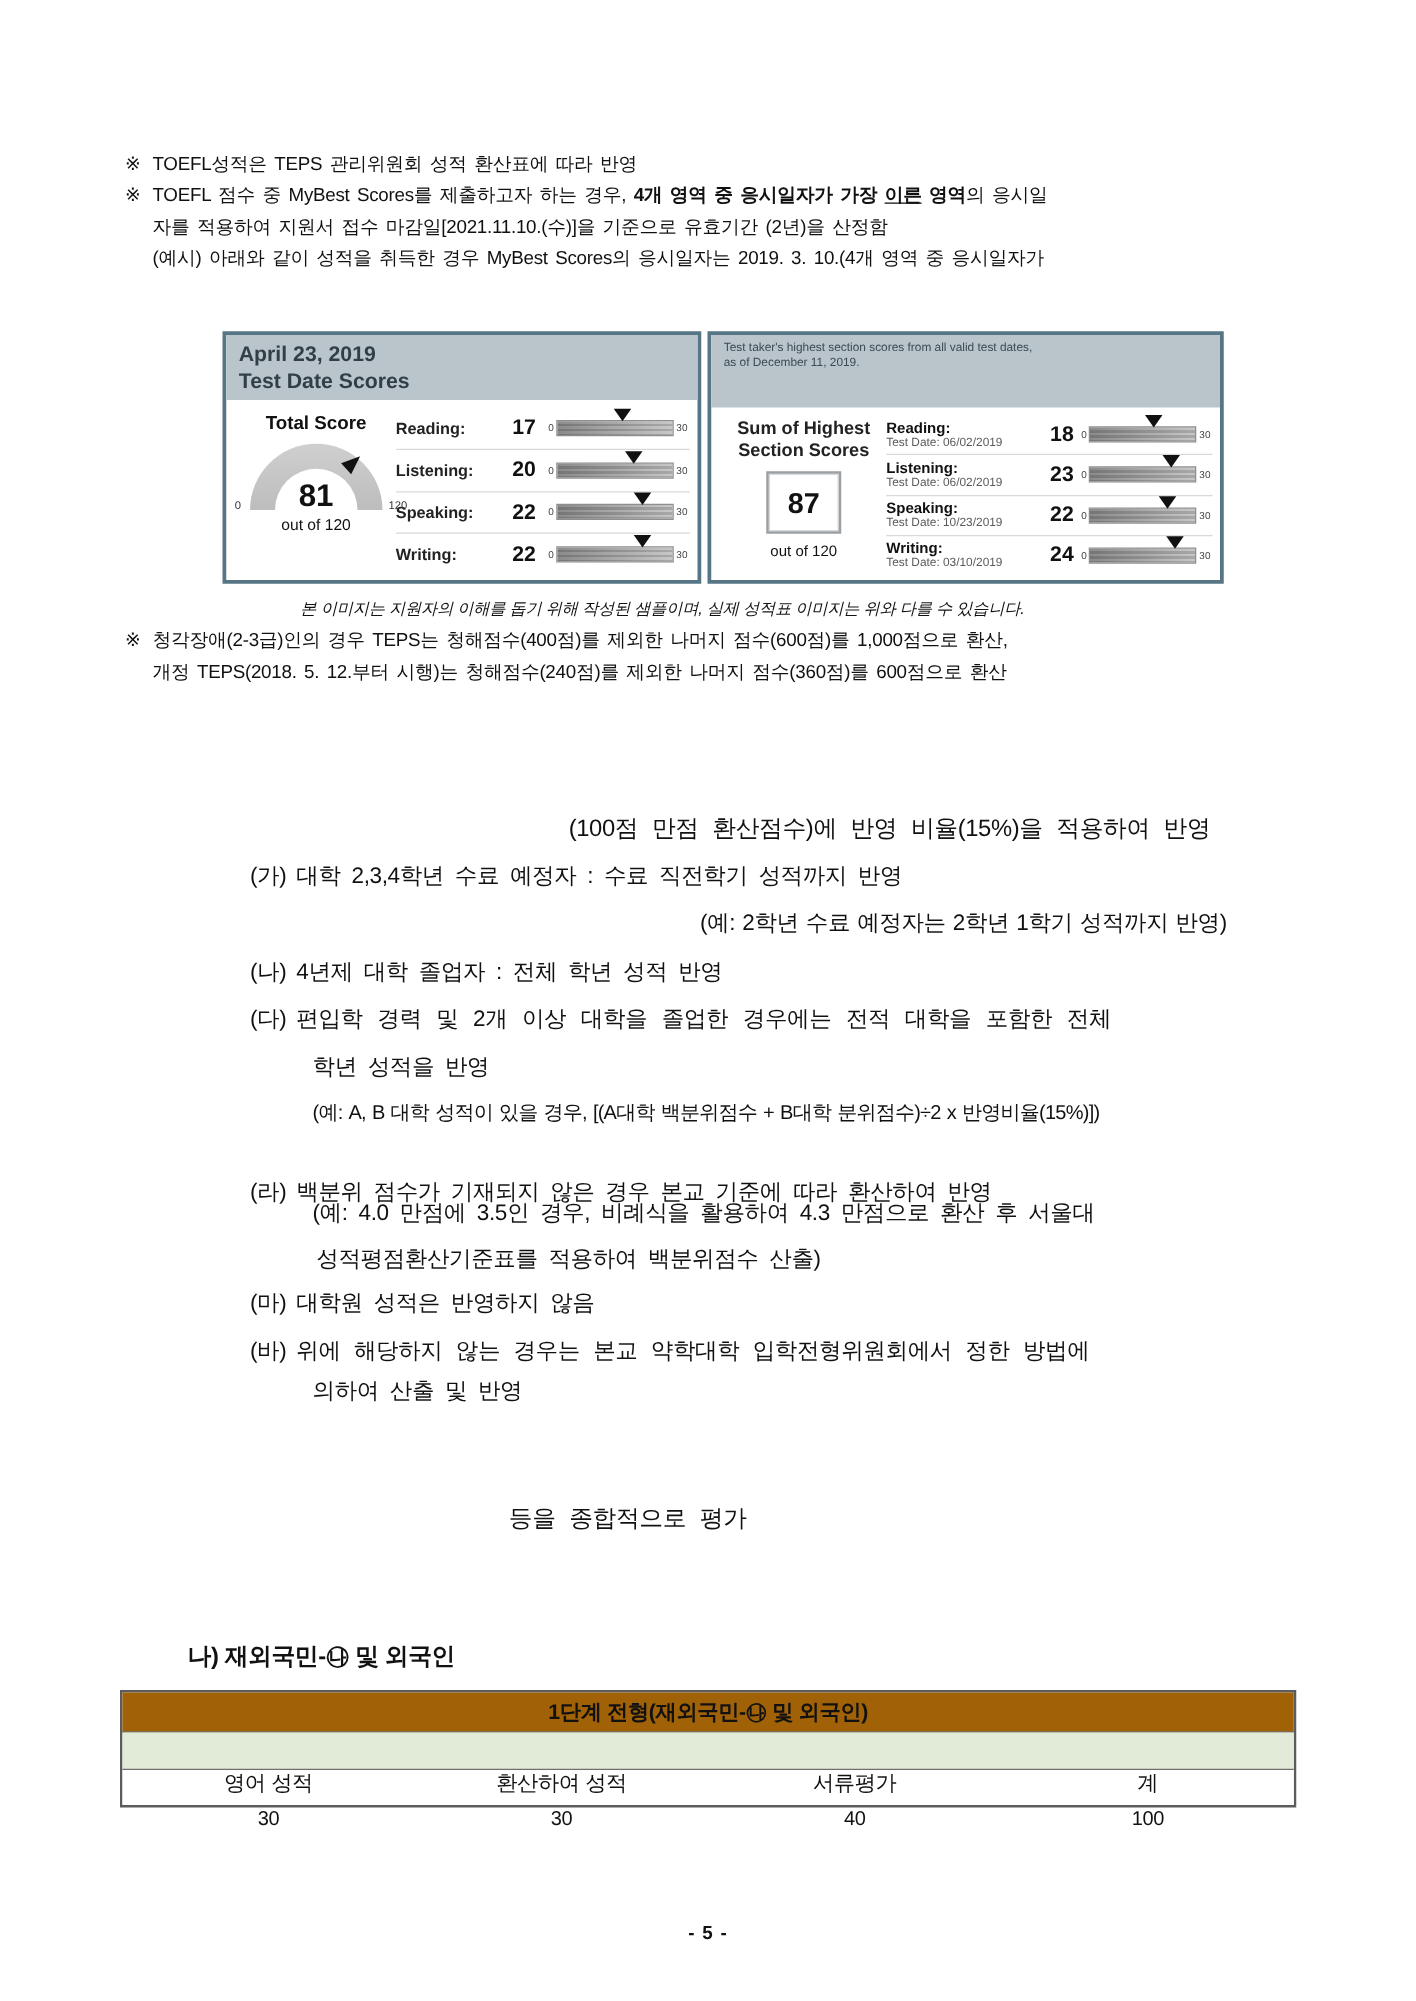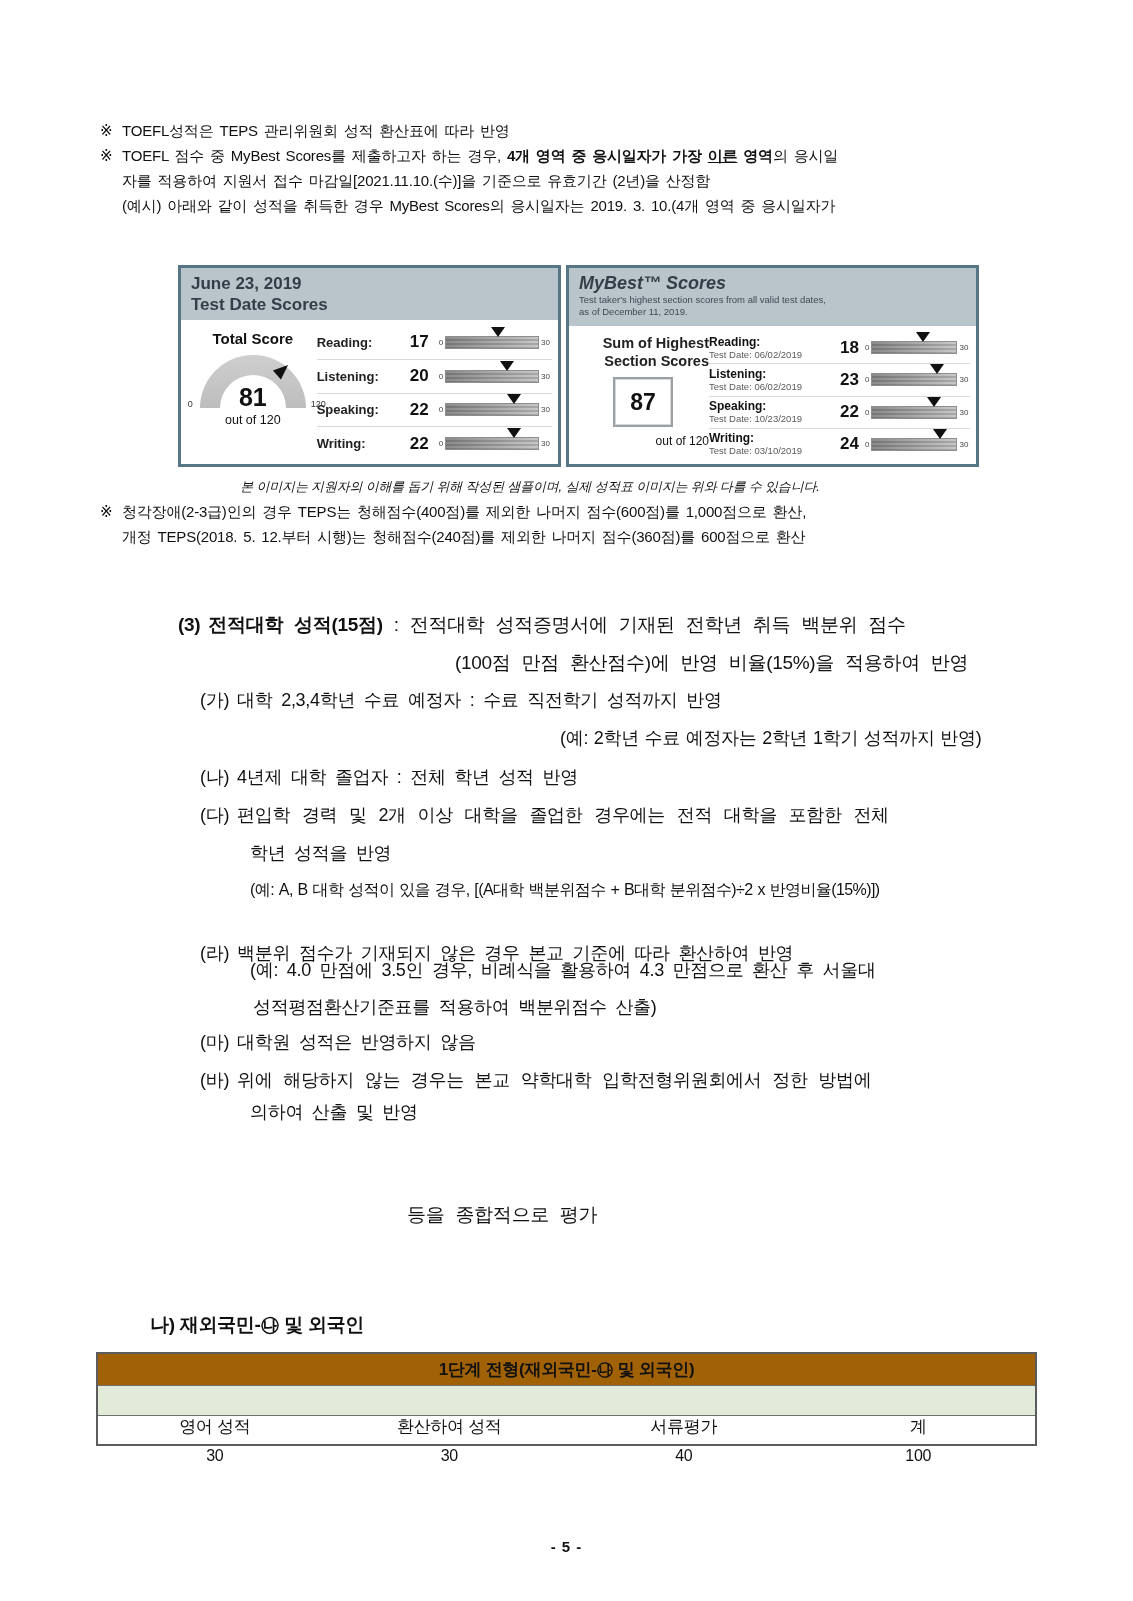--- a/index.html
+++ b/index.html
@@ -54,21 +54,21 @@
   .srow-value{width:32px; font-size:17px; font-weight:bold; text-align:right; margin-right:8px;}
   .bar-group{display:flex; align-items:center;}
   .bar-end{font-size:8px; color:#444; margin:0 2px;}
   .bar{position:relative; width:92px; height:11px; border:1px solid #8e8e8e;
     background:repeating-linear-gradient(to bottom,#e6e6e6 0 2px,#c2c2c2 2px 4px),linear-gradient(to right,#9a9a9a,#dddddd);
     background-blend-mode:multiply;}
   .bar-marker{position:absolute; top:-10px; width:0; height:0;
     border-left:7px solid transparent; border-right:7px solid transparent;
     border-top:10px solid #111; transform:translateX(-50%);}
 
-  .sum-block{width:132px; text-align:right;}
+  .sum-block{width:132px; text-align:center;}
   .sum-label{font-size:14.5px; font-weight:bold; line-height:18px; margin-top:2px; color:#222;}
   .sum-box{width:56px; height:46px; margin:7px auto 0 auto; border:2px solid #9aa0a4;
     box-shadow:inset 0 0 0 1px #d8d8d8; display:flex; align-items:center; justify-content:center;}
   .sum-value{font-size:23px; font-weight:bold;}
   .sum-sub{font-size:12px; margin-top:7px;}
   .pmb .srow-labelblock{width:122px; line-height:11px;}
   .pmb .srow-label{font-size:12px; font-weight:bold; display:block; line-height:13px;}
   .pmb .srow-date{font-size:9.5px; color:#5a5a5a; display:block; line-height:11px;}
   .pmb .srow-value{width:28px; font-size:17px; margin-right:4px;}
   .pmb .bar{width:84px;}
@@ -95,21 +95,21 @@
 
   <div class="line note" style="left:100px; top:147px;"><span class="mk">※</span><span>TOEFL 점수 중 MyBest Scores를 제출하고자 하는 경우, </span><span class="b">4개 영역 중 응시일자가 가장 </span><span class="bu">이른</span><span class="b"> 영역</span><span>의 응시일</span></div>
 
   <div class="line note" style="left:122px; top:172px;">자를 적용하여 지원서 접수 마감일[2021.11.10.(수)]을 기준으로 유효기간 (2년)을 산정함</div>
   <div class="line note" style="left:122px; top:197px;">(예시) 아래와 같이 성적을 취득한 경우 MyBest Scores의 응시일자는 2019. 3. 10.(4개 영역 중 응시일자가</div>
 
   <div class="figure">
 
     <div class="panel ptd">
       <div class="panel-header">
-        <div>June 23, 2019</div>
+        <div>April 23, 2019</div>
         <div>Test Date Scores</div>
       </div>
       <div class="panel-body">
         <div class="gauge-block">
           <div class="gauge-label">Total Score</div>
           <div class="gauge">
             <div class="gauge-arc"></div>
             <div class="gauge-needle"></div>
             <div class="gauge-value">81</div>
             <span class="gauge-min">0</span>
@@ -161,21 +161,20 @@
                 </span>
                 <span class="bar-end">30</span>
               </span>
           </div>
         </div>
       </div>
     </div>
 
     <div class="panel pmb">
       <div class="panel-header">
-        <div class="mb-title">MyBest™ Scores</div>
         <div class="mb-sub">Test taker's highest section scores from all valid test dates,</div>
         <div class="mb-sub">as of December 11, 2019.</div>
       </div>
       <div class="panel-body">
         <div class="sum-block">
           <div class="sum-label">Sum of Highest</div>
           <div class="sum-label" style="margin-top:0;">Section Scores</div>
           <div class="sum-box">
               <span class="sum-value">87</span>
             </div>
@@ -241,21 +240,20 @@
         </div>
       </div>
     </div>
   </div>
 
   <div class="line caption" style="left:100px; top:478px; width:860px; white-space:normal;">본 이미지는 지원자의 이해를 돕기 위해 작성된 샘플이며, 실제 성적표 이미지는 위와 다를 수 있습니다.</div>
 
   <div class="line note" style="left:100px; top:503px;"><span class="mk">※</span><span>청각장애(2-3급)인의 경우 TEPS는 청해점수(400점)를 제외한 나머지 점수(600점)를 1,000점으로 환산,</span></div>
   <div class="line note" style="left:122px; top:528px;">개정 TEPS(2018. 5. 12.부터 시행)는 청해점수(240점)를 제외한 나머지 점수(360점)를 600점으로 환산</div>
 
-  <div class="line body-l" style="left:178px; top:612px;"><span class="b">(3)</span><span class="b" style="margin-left:8px;">전적대학 성적(15점)</span><span> : </span><span>전적대학 성적증명서에 기재된 전학년 취득 백분위 점수</span></div>
   <div class="line body-l" style="left:455px; top:650px;">(100점 만점 환산점수)에 반영 비율(15%)을 적용하여 반영</div>
 
   <div class="line body-m" style="left:200px; top:688px;"><span>(가)</span><span style="margin-left:8px;">대학 2,3,4학년 수료 예정자 : 수료 직전학기 성적까지 반영</span></div>
   <div class="line body-m" style="left:560px; top:726px; word-spacing:1px;">(예: 2학년 수료 예정자는 2학년 1학기 성적까지 반영)</div>
 
   <div class="line body-m" style="left:200px; top:765px;"><span>(나)</span><span style="margin-left:8px;">4년제 대학 졸업자 : 전체 학년 성적 반영</span></div>
 
   <div class="line body-m" style="left:200px; top:803px; word-spacing:7px;"><span>(다)</span><span style="margin-left:8px;">편입학 경력 및 2개 이상 대학을 졸업한 경우에는 전적 대학을 포함한 전체</span></div>
   <div class="line body-m" style="left:250px; top:841px;">학년 성적을 반영</div>
   <div class="line body-s" style="left:250px; top:880px;">(예: A, B 대학 성적이 있을 경우, [(A대학 백분위점수 + B대학 분위점수)÷2 x 반영비율(15%)])</div>

